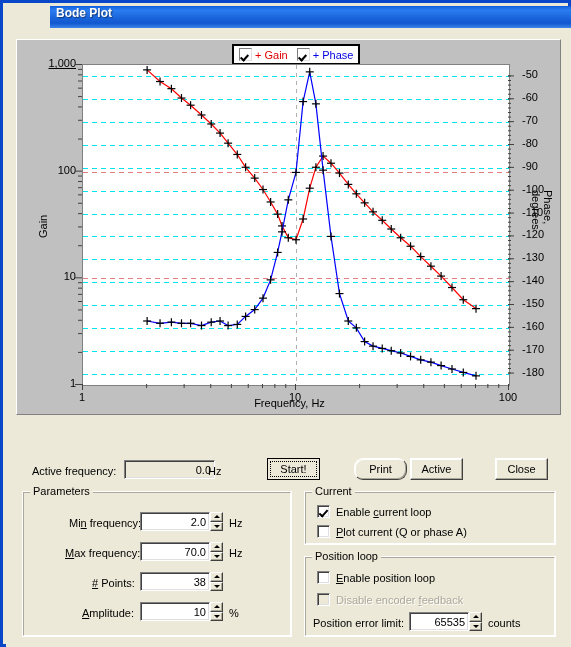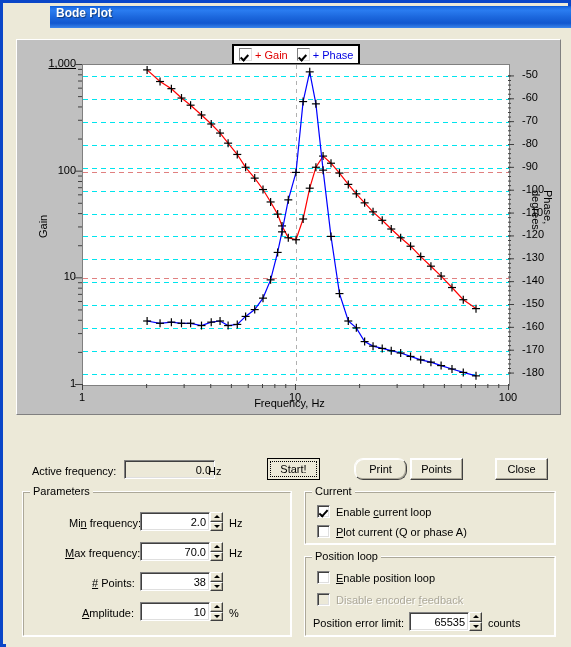--- a/index.html
+++ b/index.html
@@ -523,21 +523,21 @@
 
     <div class="btn default" style="position:absolute;left:261px;top:430px;width:53px;height:22px;">
       <span class="inner">
           <span class="ulbl">Start!</span>
         </span>
     </div>
     <div class="btn" style="position:absolute;left:348px;top:430px;width:53px;height:22px;border-radius:9px;">
       <span>Print</span>
     </div>
     <div class="btn" style="position:absolute;left:404px;top:430px;width:53px;height:22px;">
-      <span>Points</span>
+      <span>Active</span>
     </div>
     <div class="btn" style="position:absolute;left:489px;top:430px;width:53px;height:22px;">
       <span>Close</span>
     </div>
 
     <div class="group" style="left:16px;top:463px;width:270px;height:146px;">
       <div class="gframe"></div>
         <div class="gframe2"></div>
       <span class="gtitle">Parameters</span>
 

